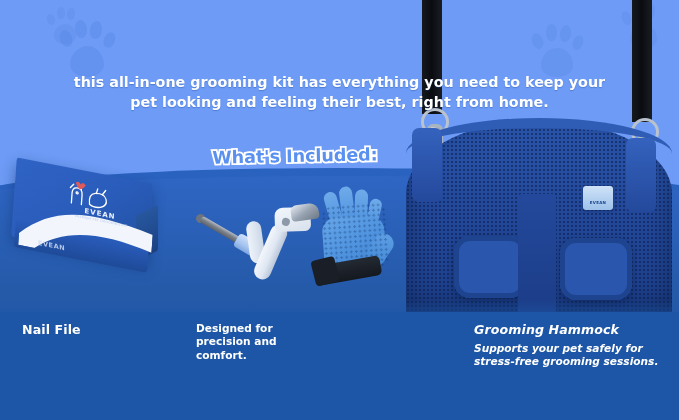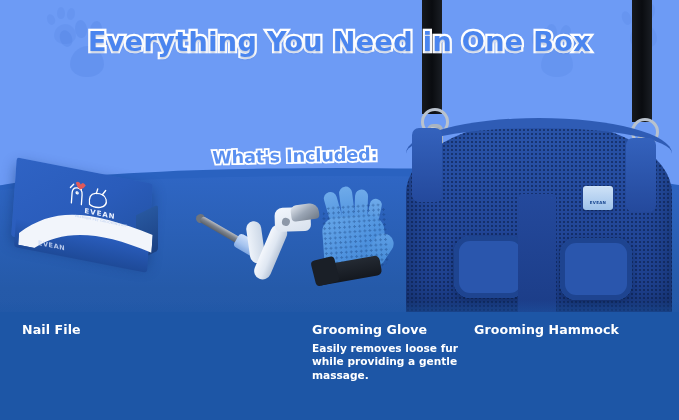--- a/index.html
+++ b/index.html
@@ -254,21 +254,21 @@
     margin:0 0 5px 0;font-size:12.6px;font-weight:bold;letter-spacing:.1px;
     font-family:"DejaVu Sans", sans-serif;
   }
   .cap p{
     margin:0;font-size:10.6px;line-height:13.4px;font-weight:bold;
     font-family:"DejaVu Sans", sans-serif;
   }
   .cap-0{left:22px;width:165px;}
   .cap-1{left:196px;width:105px;}
   .cap-2{left:312px;width:150px;}
-  .cap-3{left:474px;width:190px;}
+  .cap-3{left:474px;width:190px;font-style:italic;}
 </style>
 </head>
 <body>
 
 <div id="stage">
 
   <div class="bg-sky"></div>
 
   <div class="paw" style="left:58px;top:18px;width:58px;height:62px;">
     <div class="pad" style="left:2px;top:12px;width:12px;height:17px;transform:rotate(-20deg);"></div>
@@ -376,34 +376,32 @@
     <div class="g-fing" style="left:34px;top:0px;width:13px;height:36px;transform:rotate(-3deg);"></div>
     <div class="g-fing" style="left:48px;top:4px;width:13px;height:34px;transform:rotate(6deg);"></div>
     <div class="g-fing" style="left:61px;top:14px;width:12px;height:28px;transform:rotate(16deg);"></div>
     <div class="g-palm"></div>
     <div class="g-thumb"></div>
     <div class="g-dots"></div>
     <div class="g-cuff"></div>
     <div class="g-strap"></div>
   </div>
 
-  <div class="title">Everything You Need in One Box</div>
+  <div class="subtitle">this all-in-one grooming kit has everything you need to keep your pet looking and feeling their best, right from home.</div>
   <div class="whats">What's Included:</div>
 
   <div class="bg-band-soft"></div>
   <div class="bg-band"></div>
 
   <div class="caps">
     <div class="cap cap-0">
       <h3>Nail File</h3>
     </div>
     <div class="cap cap-1">
-    </div>
-    <div class="cap cap-2">
-      <h3>Grooming Glove</h3>
-      <p>Easily removes loose fur while providing a gentle massage.</p>
+      <p>Designed for precision and comfort.</p>
     </div>
     <div class="cap cap-3">
       <h3>Grooming Hammock</h3>
+      <p>Supports your pet safely for stress-free grooming sessions.</p>
     </div>
   </div>
 
 </div>
 
 </body></html>

